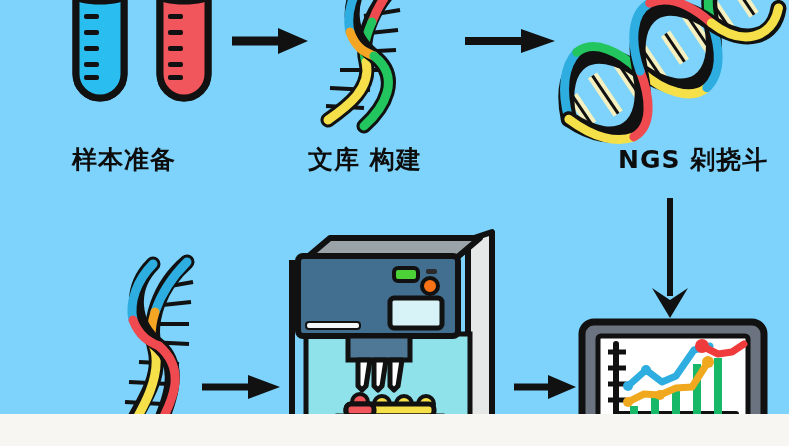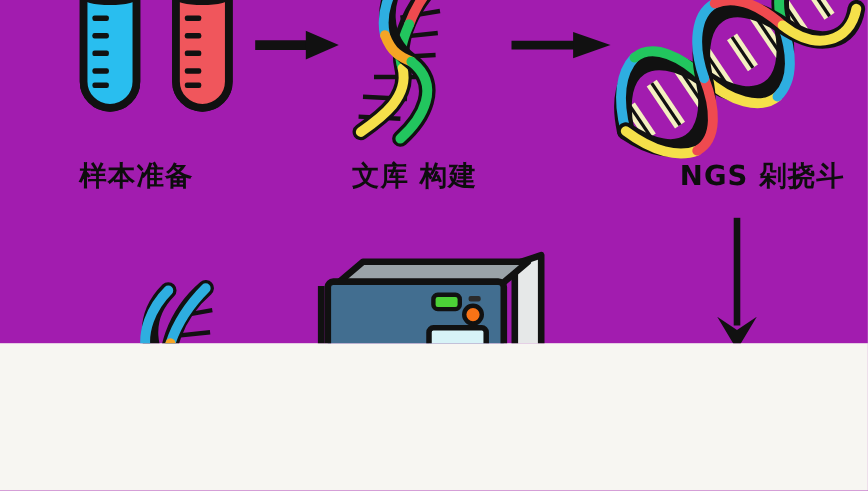--- a/index.html
+++ b/index.html
@@ -1,21 +1,21 @@
 <!DOCTYPE html>
 <html><head>
 <meta charset="utf-8">
 <style>
   html,body{margin:0;padding:0;}
   body{
     width:789px;height:446px;overflow:hidden;
     background:#f7f6f2;
     font-family:"DejaVu Sans","Liberation Sans",sans-serif;
   }
-  #stage{position:relative;width:789px;height:312px;overflow:hidden;background:#a21caf;}
+  #stage{position:relative;width:789px;height:414px;overflow:hidden;background:#7dd3fc;}
   .abs{position:absolute;}
   .label{
     position:absolute;
     color:#0d0d0d;
     font-weight:700;
     font-size:25px;
     letter-spacing:1px;
     white-space:nowrap;
     font-family:"DejaVu Sans","Liberation Sans",sans-serif;
   }
@@ -138,21 +138,21 @@
         <path d="M8 95 C18 124, 34 142, 52 146" fill="none" stroke="#f5e04a" stroke-width="9" stroke-linecap="round"></path>
         <path d="M52 146 C74 148, 88 122, 94 95" fill="none" stroke="#ef4a4f" stroke-width="9" stroke-linecap="round"></path>
         <path d="M94 95 C102 64, 120 42, 140 44" fill="none" stroke="#2eaee0" stroke-width="9" stroke-linecap="round"></path>
         <path d="M140 44 C162 48, 174 72, 180 95" fill="none" stroke="#ef4a4f" stroke-width="9" stroke-linecap="round"></path>
         <path d="M180 95 C192 132, 222 142, 244 120" fill="none" stroke="#f5e04a" stroke-width="9" stroke-linecap="round"></path>
       </g>
     </svg>
   </div>
 
   <div class="label" style="left:72px;top:143px;">样本准备</div>
-  <div class="label" style="left:320px;top:143px;text-align:right;">文库 构建</div>
+  <div class="label" style="left:308px;top:143px;text-align:right;">文库 构建</div>
   <div class="label" style="left:590px;top:143px;margin-left:28px;">NGS 剁挠斗</div>
 
   <div class="abs" style="left:648px;top:196px;">
     <svg width="44" height="125" viewBox="0 0 44 125">
       <path d="M22 2 L22 100" stroke="#111" stroke-width="6"></path>
       <path d="M4 92 L22 122 L40 92 L22 104 Z" fill="#111"></path>
     </svg>
   </div>
 
   <div class="abs" style="left:95px;top:262px;">

